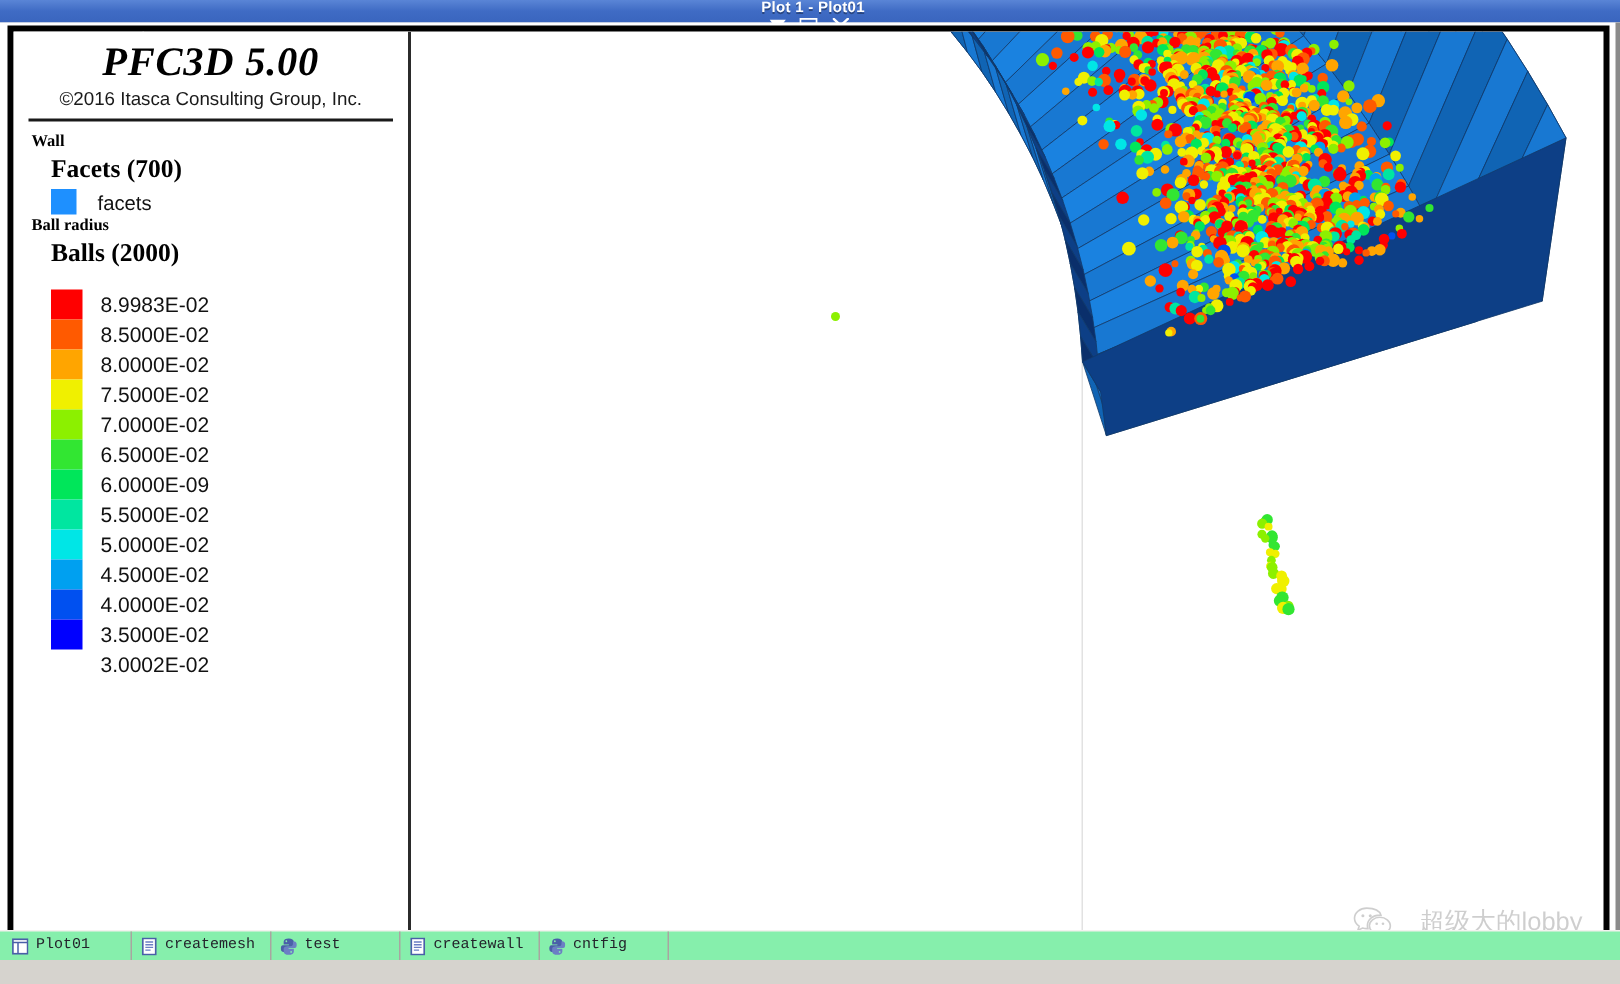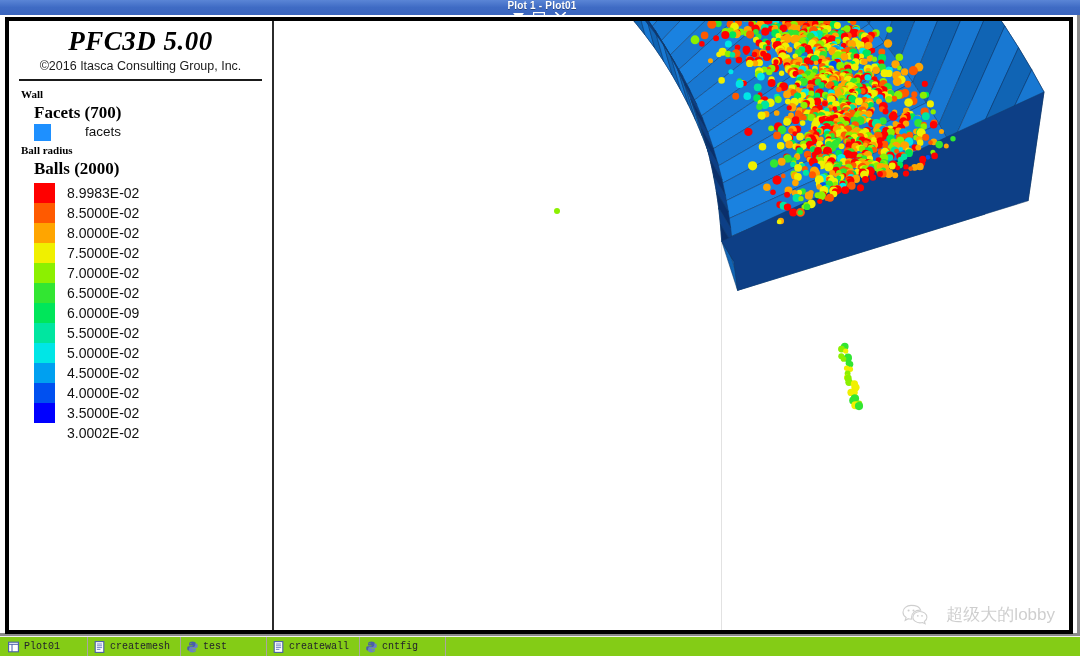--- a/index.html
+++ b/index.html
@@ -147,42 +147,41 @@
     font-family: "Liberation Serif", serif;
     font-weight: bold;
     font-size: 17px;
     color: #000000;
     line-height: 1.32;
     padding-left: 13px;
     white-space: nowrap;
   }
   .lg-row {
     display: flex;
-    align-items: flex-start;
+    align-items: flex-end;
     padding-left: 13px;
     height: 19px;
-    gap: 20px;
   }
   .lg-swatch {
     width: 17px;
     height: 17px;
     flex: 0 0 auto;
   }
   .lg-swatch-label {
     font-family: "Liberation Sans", sans-serif;
     font-size: 13.5px;
     color: #111111;
     margin-left: 14px;
     white-space: nowrap;
   }
 
   
   .cbar-wrap {
     padding-left: 13px;
-    margin-top: 3px;
+    margin-top: 13px;
   }
   .cbar-row {
     display: flex;
     align-items: center;
     height: 20px;
   }
   .cbar-cell {
     width: 21px;
     height: 20px;
     flex: 0 0 auto;
@@ -221,24 +220,24 @@
   .watermark-text {
     font-family: "Liberation Sans", sans-serif;
     font-size: 17px;
     color: #8d8d8d;
     white-space: nowrap;
   }
 
   
   .taskbar {
     position: absolute;
-    left: 0; bottom: 0;
+    left: 0; bottom: 16px;
     width: 1080px;
     height: 20px;
-    background: #84cc16;
+    background: #86efac;
     border-top: 1px solid #f3f1ee;
     display: flex;
     align-items: flex-start;
     box-sizing: border-box;
     padding-left: 2px;
   }
   .tb-item {
     display: flex;
     align-items: center;
     gap: 5px;

